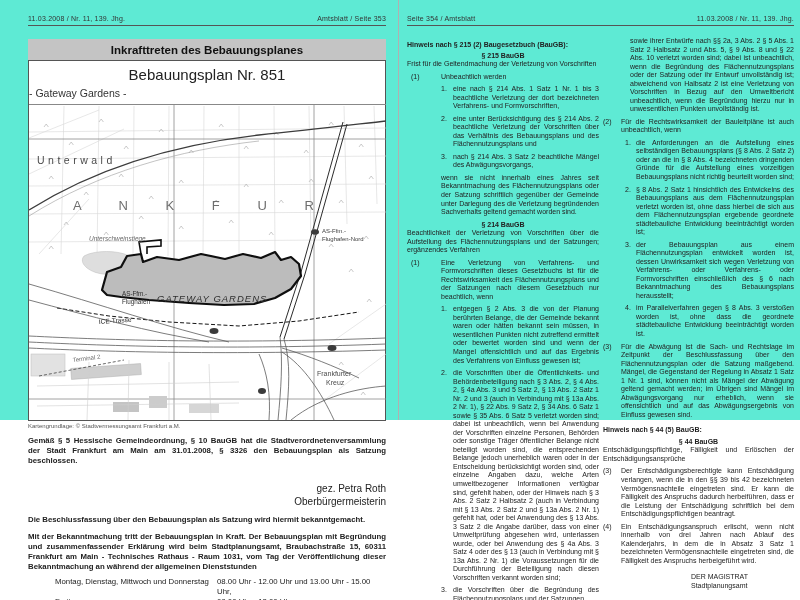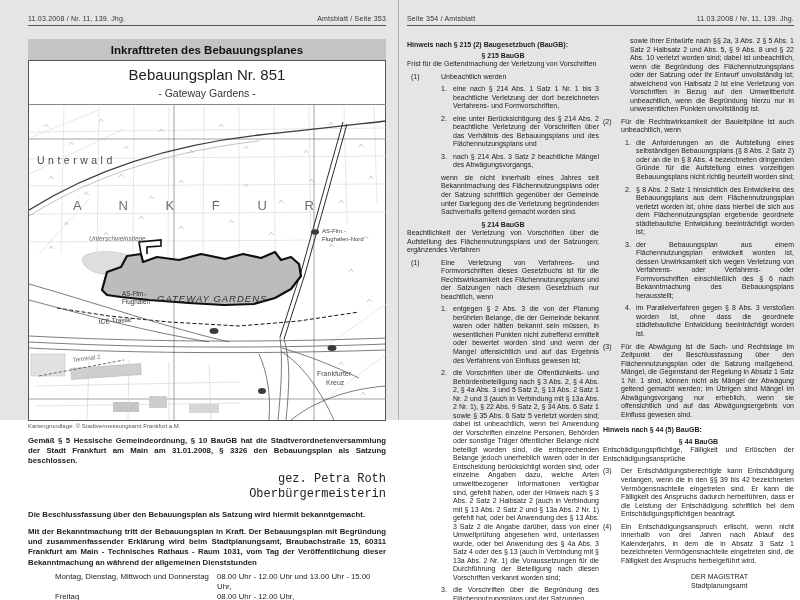--- a/index.html
+++ b/index.html
@@ -1,35 +1,35 @@
 <!DOCTYPE html>
 <html><head>
 <meta charset="utf-8">
 <style>
   html,body{margin:0;padding:0;}
   body{
     width:800px;height:600px;overflow:hidden;background:#ffffff;
     font-family:"Liberation Sans","DejaVu Sans",sans-serif;color:#1d1d1d;
   }
   .sheet{display:flex;width:800px;height:600px;background:#fff;}
-  .page{position:relative;box-sizing:border-box;height:420px;background:#e5e5e5;}
+  .page{position:relative;box-sizing:border-box;height:420px;background:#5eead4;}
   .page-left{width:399px;border-right:1px solid #b0b0b0;padding:15px 12px 0 28px;}
   .page-right{width:401px;padding:15px 6px 0 8px;}
   .pg-head{display:flex;justify-content:space-between;align-items:flex-end;
     font-size:7px;letter-spacing:.2px;color:#333;border-bottom:1px solid #555;padding-bottom:3px;}
   
   .title-bar{margin-top:13px;background:#c4c4c4;text-align:center;font-weight:bold;
     font-size:11.5px;padding:5px 0 4px 0;color:#111;}
   .map-frame{border:1px solid #555;background:#fff;}
   .map-title{text-align:center;font-size:15px;color:#222;padding-top:6px;line-height:1.1;}
-  .map-subtitle{text-align:center;font-size:10.5px;color:#333;margin-top:3px;}
+  .map-subtitle{text-align:left;font-size:10.5px;color:#333;margin-top:3px;}
   .map-svg{display:block;margin-top:5px;}
   .map-caption{font-size:6px;color:#555;margin-top:2px;}
   .body-p{font-size:7.8px;line-height:1.3;text-align:justify;margin-top:7px;color:#222;font-weight:bold;}
-  .sig{text-align:right;font-size:12px;line-height:1.3;margin-top:6px;color:#222;font-family:Liberation Mono, monospace;}
+  .sig{text-align:right;font-size:10px;line-height:1.3;margin-top:16px;color:#222;}
   .hours{margin:4px 0 0 27px;display:grid;grid-template-columns:162px auto;
     font-size:7.8px;line-height:1.3;color:#222;row-gap:0;}
   
   .cols{display:flex;margin-top:11px;}
   .colA{width:192px;margin-right:4px;}
   .colB{width:191px;}
   .t{font-size:7px;line-height:1.22;text-align:justify;color:#222;margin-top:4px;}
   .bh{font-weight:bold;text-align:left;}
   .ch{font-weight:bold;text-align:center;}
   .hang{position:relative;padding-left:34px;}

